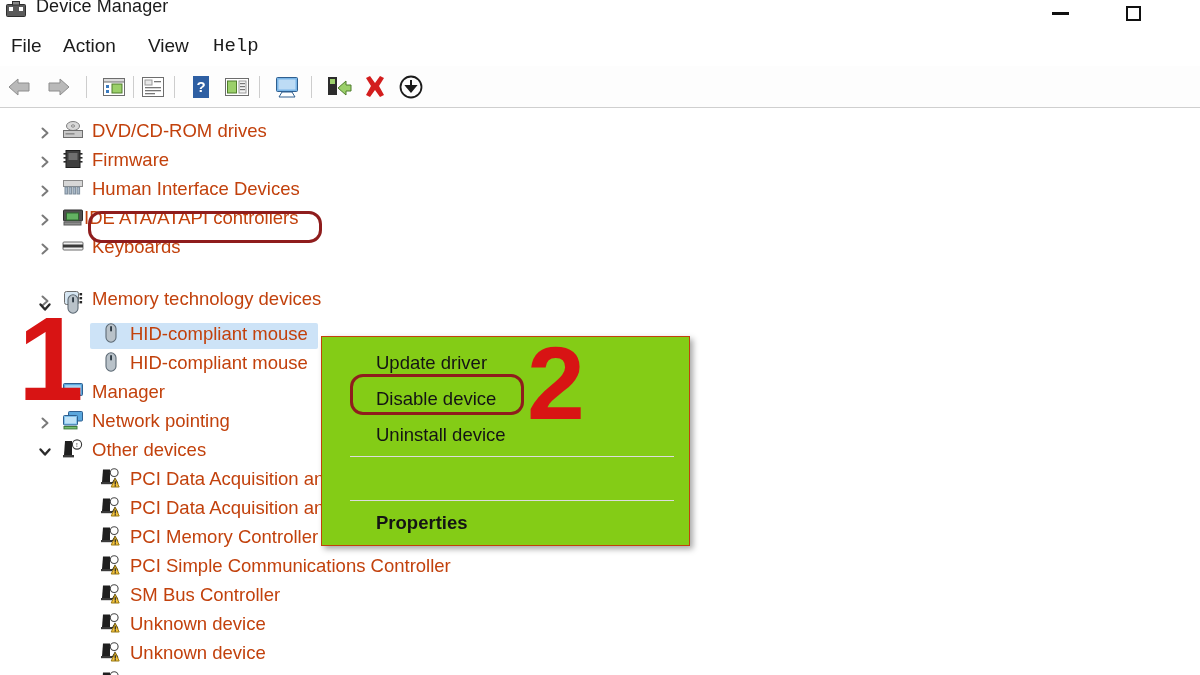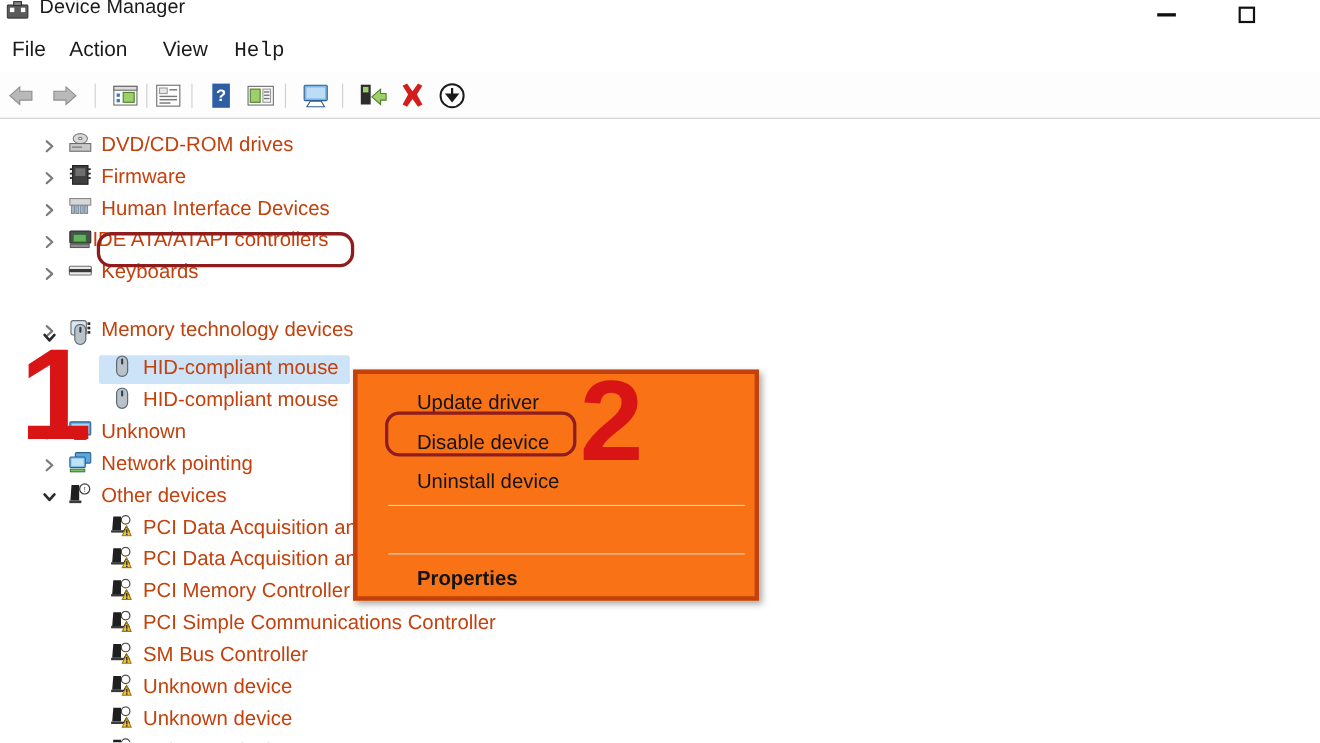--- a/index.html
+++ b/index.html
@@ -105,22 +105,22 @@
     font-family: "Liberation Sans", sans-serif;
     font-weight: bold;
     color: #d81414;
     line-height: 1;
   }
 
   
   .ctxmenu {
     position: absolute;
     left: 321px; top: 336px; width: 369px; height: 210px;
-    background: #f97316;
-    border: 4px solid #c2410c;
+    background: #84cc16;
+    border: 1px solid #c2410c;
     box-shadow: 3px 3px 6px rgba(0,0,0,.35);
   }
   .ctx-item {
     position: absolute; left: 0; width: 367px; height: 36px;
     display: flex; align-items: center;
     font-size: 18.5px; color: #141414;
     padding-left: 54px;
     white-space: nowrap;
   }
   .ctx-item.bold { font-weight: bold; }
@@ -356,21 +356,21 @@
         </div>
         <div class="row" style="top: 268px;">
           <span class="chev" style="left:38px; top:7px;"><svg width="14" height="14" viewBox="0 0 14 14">
               <path d="M4.5 2.5 L9.5 7 L4.5 11.5" fill="none" stroke="#7a7a7a" stroke-width="2" stroke-linecap="round" stroke-linejoin="round"></path>
             </svg></span>
           <span class="row-icon" style="left:62px; top:4px;"><svg width="22" height="20" viewBox="0 0 22 20">
               <rect x="1.5" y="2.5" width="19" height="12" rx="1" fill="#5aa7dd" stroke="#2f5f8f"></rect>
               <rect x="3.2" y="4.2" width="15.6" height="8.6" fill="#a8d5f2"></rect>
               <path d="M6 18.5 L16 18.5 L14 15 L8 15 Z" fill="#ffffff" stroke="#2f5f8f"></path>
             </svg></span>
-          <span class="row-label" style="left:92px;">Unknown</span>
+          <span class="row-label" style="left:92px;">Manager</span>
         </div>
         <div class="row" style="top: 297px;">
           <span class="chev" style="left:38px; top:7px;"><svg width="14" height="14" viewBox="0 0 14 14">
               <path d="M4.5 2.5 L9.5 7 L4.5 11.5" fill="none" stroke="#7a7a7a" stroke-width="2" stroke-linecap="round" stroke-linejoin="round"></path>
             </svg></span>
           <span class="row-icon" style="left:62px; top:4px;"><svg width="22" height="20" viewBox="0 0 22 20">
               <rect x="6.5" y="1.5" width="14" height="9.5" rx="1" fill="#5aa7dd" stroke="#2f5f8f"></rect>
               <rect x="1.5" y="5.5" width="14" height="9.5" rx="1" fill="#7ec0ea" stroke="#2f5f8f"></rect>
               <rect x="3" y="7" width="11" height="6.5" fill="#bfe2f7"></rect>
               <rect x="2" y="16.5" width="13" height="2.4" fill="#77c071" stroke="#3f7a3c"></rect>

